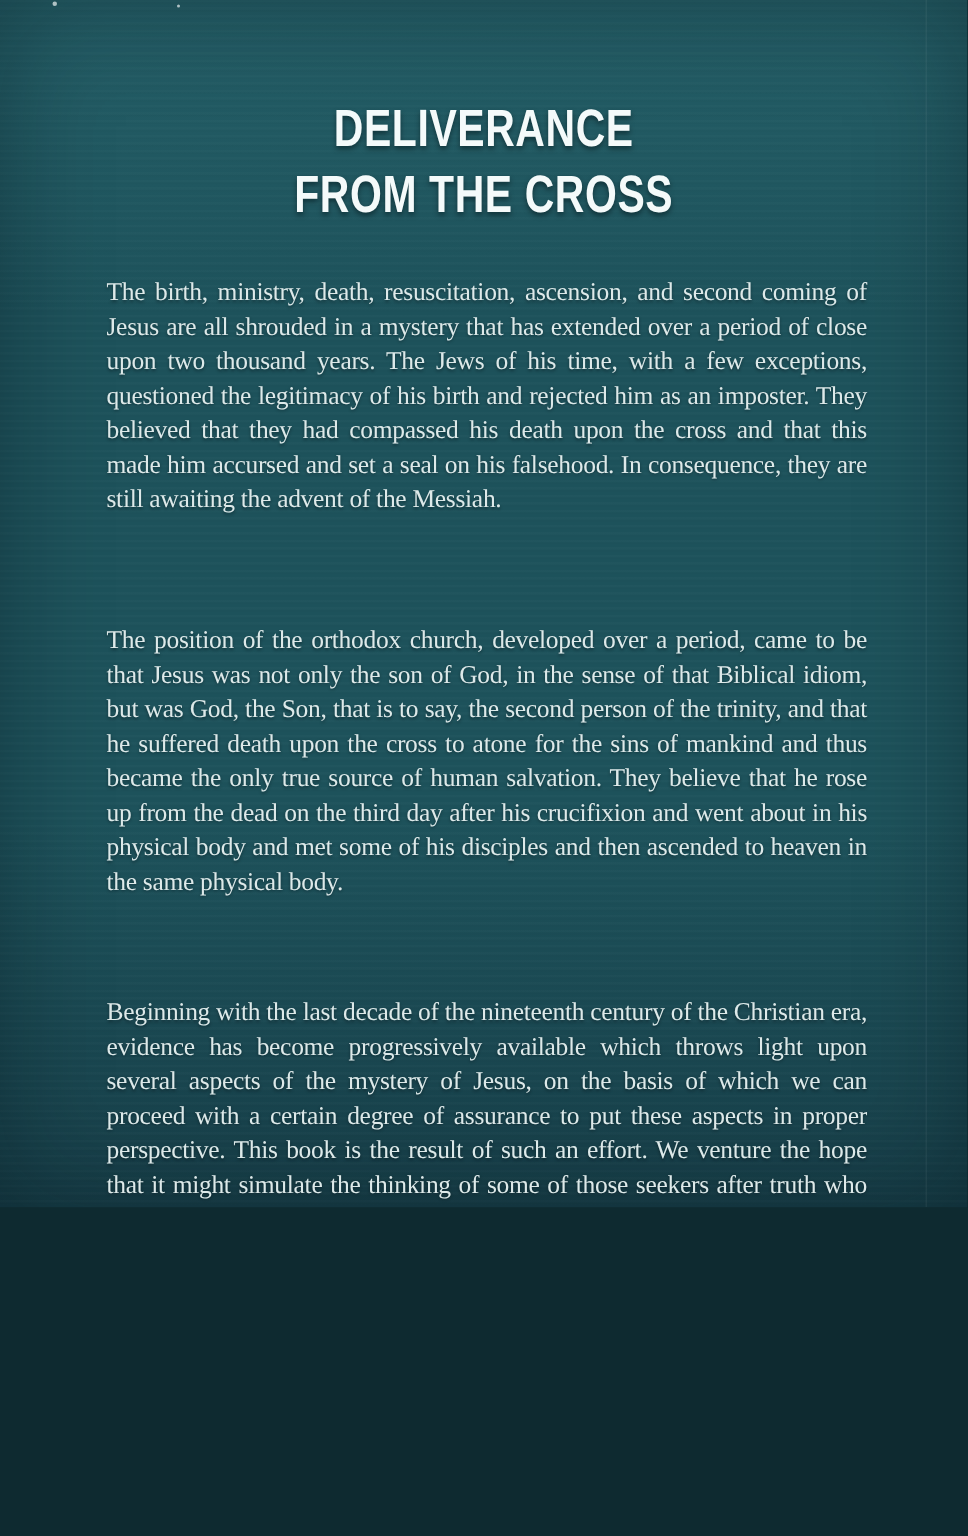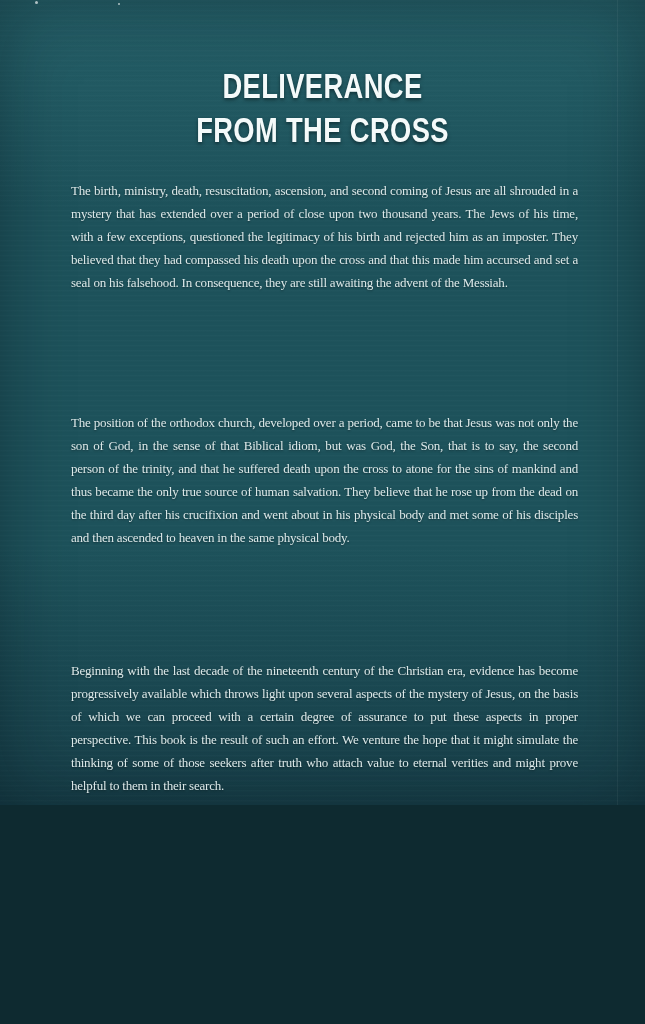--- a/index.html
+++ b/index.html
@@ -18,21 +18,21 @@
   .title-block{
     position:absolute; top:64px; left:0; right:0; text-align:center;
     font-family:"Liberation Sans", sans-serif; font-weight:bold;
     font-size:35px; line-height:44px; letter-spacing:0.5px;
     color:var(--title);
     transform:scaleX(0.78); transform-origin:50% 50%;
     text-shadow:0 2px 4px rgba(0,16,20,0.5);
   }
   .para{
     position:absolute; left:71px; width:507px;
-    font-size:13px; line-height:23px; letter-spacing:-0.2px;
+    font-size:17px; line-height:23px; letter-spacing:-0.2px;
     text-align:justify; color:var(--text);
     text-shadow:0 1px 2px rgba(0,16,20,0.45);
   }
   .para-1{top:166px;} .para-2{top:398px;} .para-3{top:646px;}
   .isbn-line{
     position:absolute; top:863px; left:0; right:0; text-align:center;
     font-size:21px; letter-spacing:0.3px; color:var(--title);
     text-shadow:0 1px 2px rgba(0,16,20,0.45);
   }
   .barcode-label{

